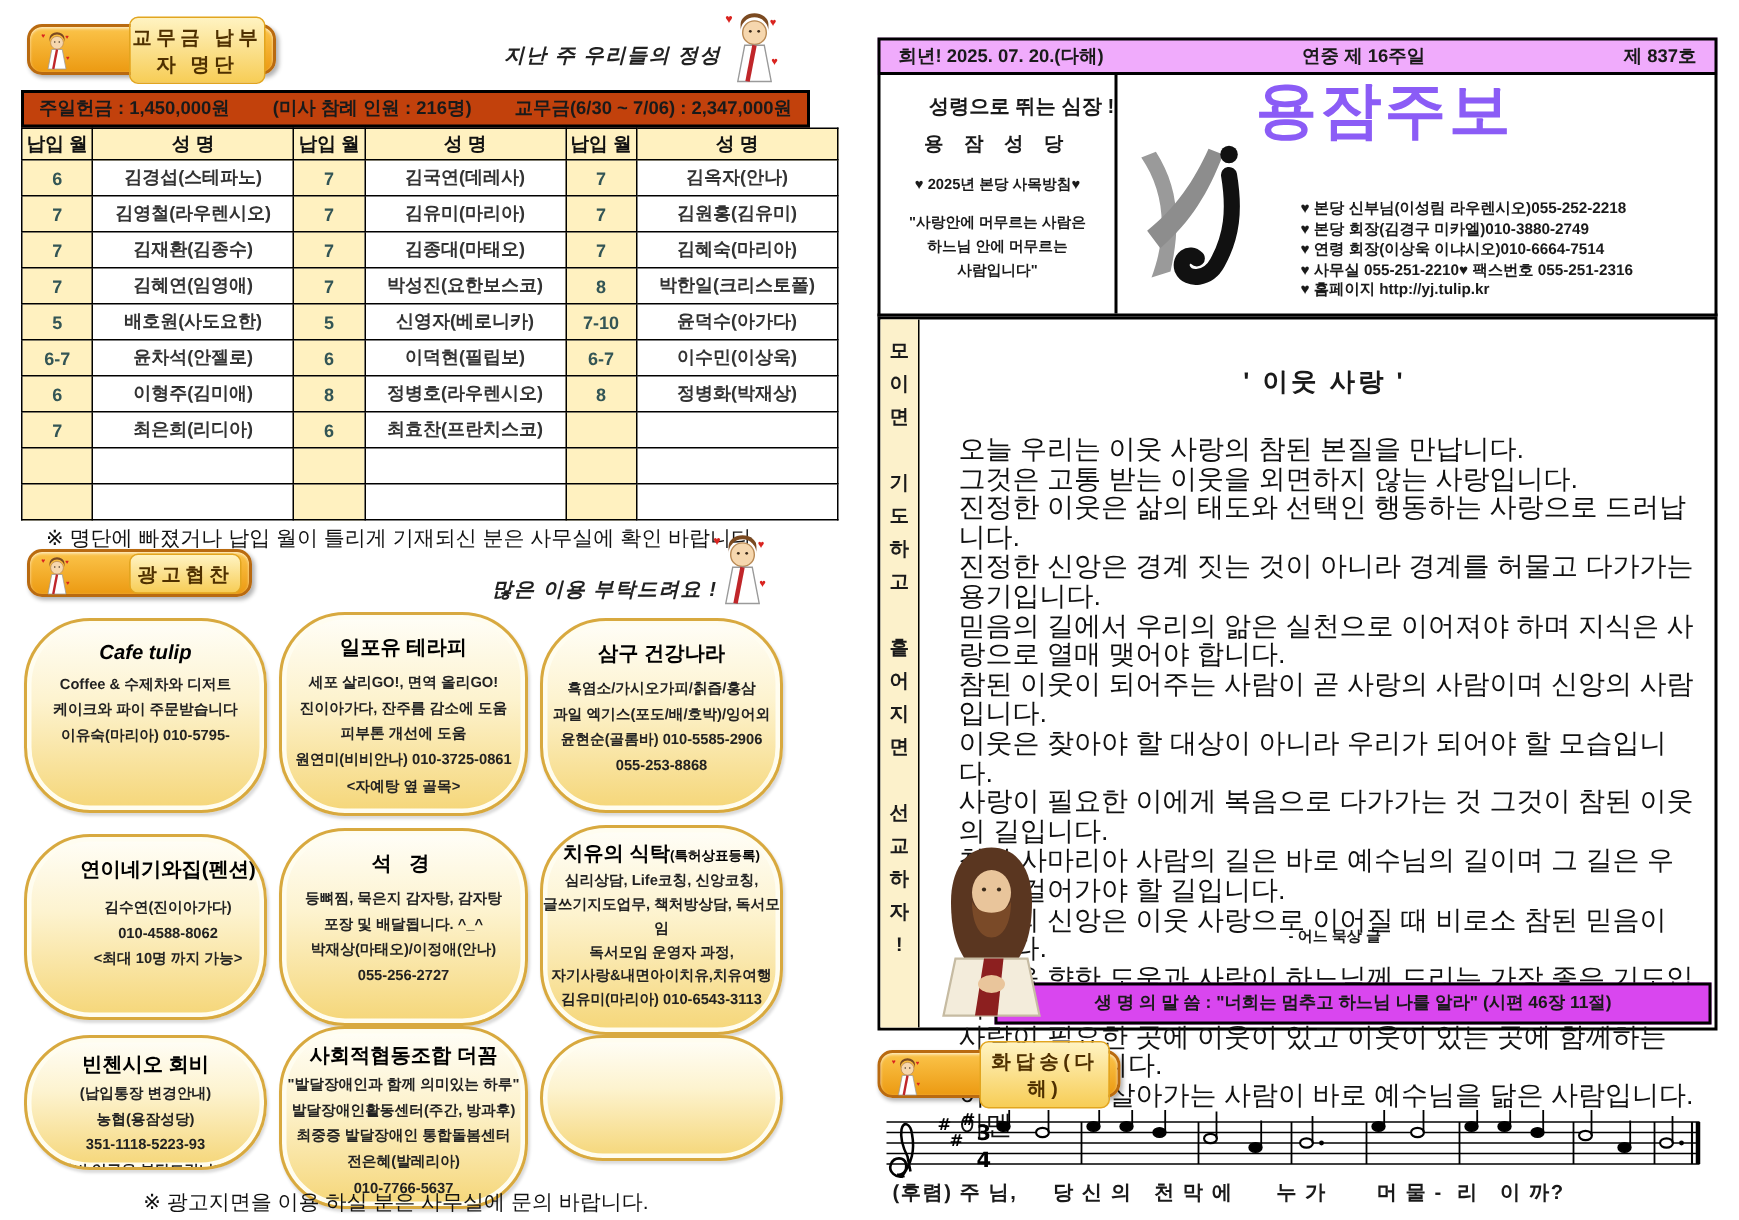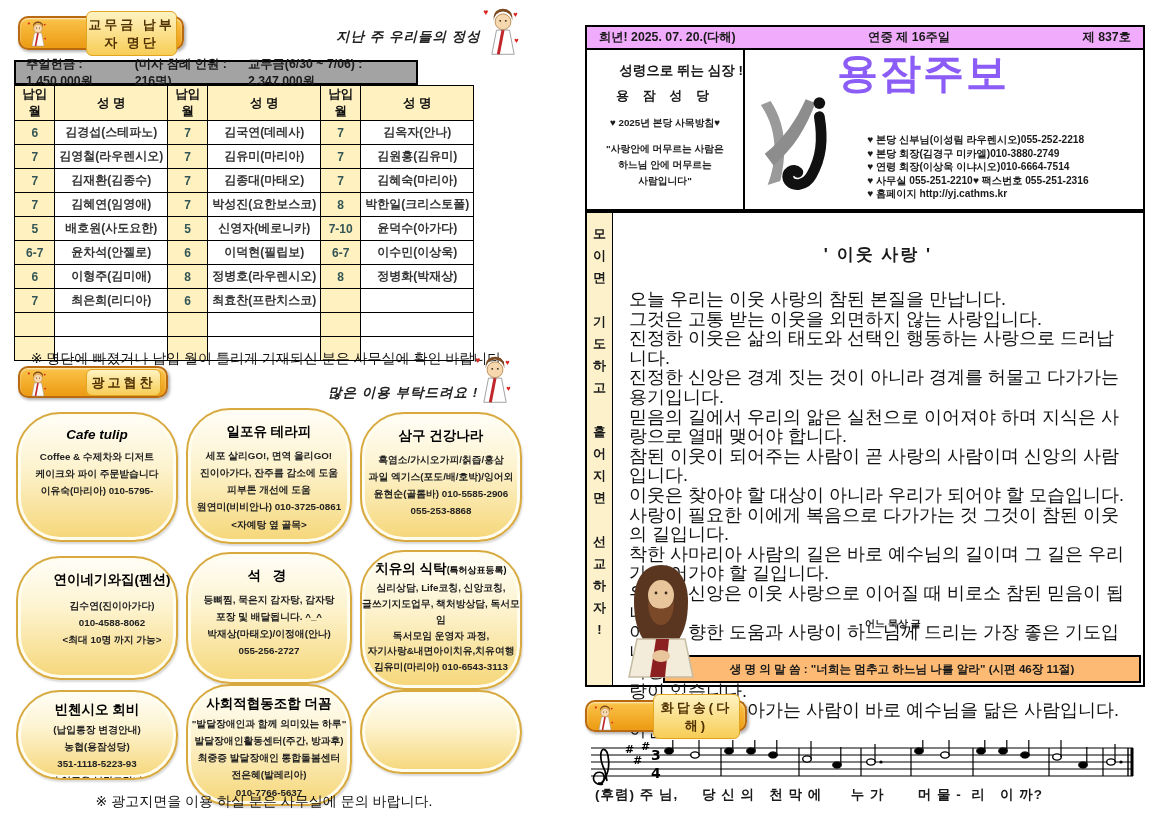--- a/index.html
+++ b/index.html
@@ -18,24 +18,24 @@
   .gbtn .inner { flex:1; margin:3px 5px 3px 34px; border-radius:6px;
     background:linear-gradient(180deg,#fff3c2,#f7cd56); border:1px solid #e2a51f;
     text-align:center; font-weight:bold; color:#4f3000; font-size:13px;
     letter-spacing:3px; padding:4px 0 3px; }
   .gbtn .figicon { position:absolute; left:5px; top:2px; width:26px; height:28px; }
 
   .hand { font-weight:bold; font-style:italic; font-size:13.5px; color:#222; letter-spacing:1px; }
   .figicon-big { position:absolute; width:46px; height:52px; }
 
   
-  .summary { position:absolute; left:0; top:60px; width:404px; height:25px;
-    background:#a3a3a3; border:2px solid #000; display:flex; align-items:center;
+  .summary { position:absolute; left:0; top:60px; width:526px; height:25px;
+    background:#c2410c; border:2px solid #000; display:flex; align-items:center;
     justify-content:space-between; padding:0 10px; font-size:12.3px; font-weight:bold; }
-  table.roster { position:absolute; left:0; top:85px; width:460px; border-collapse:collapse; }
+  table.roster { position:absolute; left:0; top:85px; width:545px; border-collapse:collapse; }
   table.roster th, table.roster td { border:1.4px solid #000; font-size:12px;
     text-align:center; color:#333; }
   table.roster th { background:#fff1c0; height:21px; font-size:12.5px; color:#111; }
   table.roster td { height:24px; font-weight:600; }
   table.roster td.m { background:#fff1c0; width:44px; color:#355; }
   table.roster td.n { width:125px; }
   .tnote { position:absolute; left:0; width:508px; text-align:center;
     font-size:14px; font-weight:400; color:#111; }
 
   
@@ -77,28 +77,28 @@
     font-weight:700; letter-spacing:2px; color:#8b5cf6; }
   .contacts { position:absolute; left:122px; top:83px; font-size:10.2px;
     font-weight:700; line-height:13.5px; white-space:nowrap; }
 
   
   .mainbox { position:absolute; left:0; top:211px; width:560px; height:476px;
     border:2px solid #000; display:flex; }
   .vstrip { width:26px; background:#fcf1cb; border-right:1.5px solid #000;
     text-align:center; font-size:13px; font-weight:700; line-height:22px;
     white-space:pre-line; padding-top:10px; }
-  .msg { flex:1; position:relative; }
+  .msg { flex:1; position:relative;padding-left:10px; }
   .msg-title { text-align:center; margin-top:30px; font-size:17px; font-weight:800; letter-spacing:2px; }
   .msg-body { margin:24px 12px 0 16px; font-size:18px; line-height:19.6px;
     white-space:pre-line; font-weight:500; color:#111; }
   .attribution { position:absolute; left:246px; top:404px; font-size:10px; font-weight:600; }
   .jesus { position:absolute; left:2px; top:346px; width:92px; height:120px; z-index:2; }
   .versebar { position:absolute; left:50px; top:442px; width:478px; height:28px;
-    background:#fdba74; border:2px solid #000; text-align:center;
+    background:#d946ef; border:2px solid #000; text-align:center;
     font-size:11.6px; font-weight:800; line-height:24px; }
 
   .music { position:absolute; left:4px; top:740px; width:548px; height:48px; }
   .lyrics { position:absolute; left:10px; top:786px; font-size:13.5px;
     font-weight:800; white-space:pre; letter-spacing:1px; }
 </style>
 </head>
 <body>
 
 <svg width="0" height="0" style="position:absolute" aria-hidden="true">
@@ -330,21 +330,21 @@
           <path d="M52 4 C42 26 30 44 10 60 L19 72 C40 54 52 34 62 8 Z" fill="#8d8d8d"></path>
           <circle cx="66" cy="8" r="6" fill="#111"></circle>
           <path d="M66 22 C70 46 68 64 58 82 C52 93 38 95 34 86 C32 79 39 74 44 79" stroke="#111" stroke-width="11" fill="none" stroke-linecap="round"></path>
         </svg>
         <div class="paper-title">용잠주보</div>
         <div class="contacts">
           <div>♥ 본당 신부님(이성림 라우렌시오)055-252-2218</div>
           <div>♥ 본당 회장(김경구 미카엘)010-3880-2749</div>
           <div>♥ 연령 회장(이상욱 이냐시오)010-6664-7514</div>
           <div>♥ 사무실 055-251-2210♥ 팩스번호 055-251-2316</div>
-          <div>♥ 홈페이지 http://yj.cathms.kr</div>
+          <div>♥ 홈페이지 http://yj.tulip.kr</div>
         </div>
       </div>
     </div>
 
     <div class="mainbox">
       <div class="vstrip">모
 이
 면
 
 기

